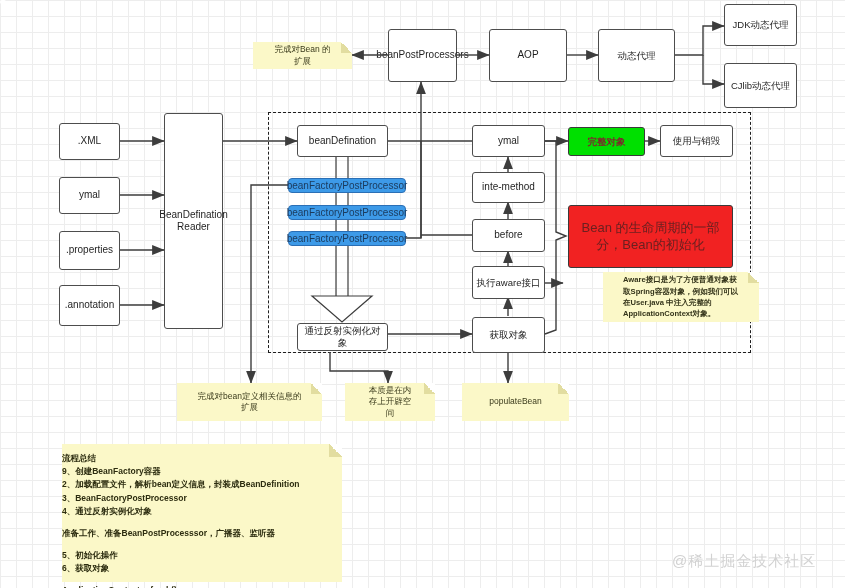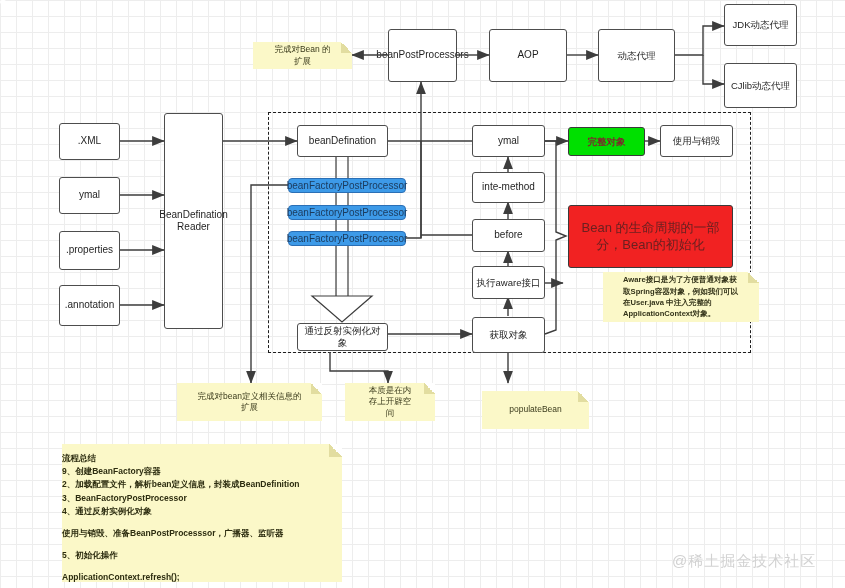--- a/index.html
+++ b/index.html
@@ -275,35 +275,36 @@
   <div class="note" style="left:177px;top:383px;width:145px;height:38px;">
     <span class="body">完成对bean定义相关信息的扩展</span>
     <span class="fold"></span>
   </div>
 
   <div class="note" style="left:345px;top:383px;width:90px;height:38px;">
     <span class="body">本质是在内存上开辟空间</span>
     <span class="fold"></span>
   </div>
 
-  <div class="note" style="left:482px;top:383px;width:107px;height:38px;margin-top:8px;">
+  <div class="note" style="left:462px;top:383px;width:107px;height:38px;">
     <span class="body">populateBean</span>
     <span class="fold"></span>
   </div>
 
   <div class="summary" style="left:62px;top:444px;width:280px;height:138px;">
     <div>流程总结</div>
     <div>9、创建BeanFactory容器</div>
     <div>2、加载配置文件，解析bean定义信息，封装成BeanDefinition</div>
     <div>3、BeanFactoryPostProcessor</div>
     <div>4、通过反射实例化对象</div>
     <div style="height:9px;"></div>
-    <div>使用与销毁、准备BeanPostProcesssor，广播器、监听器</div>
+    <div>准备工作、准备BeanPostProcesssor，广播器、监听器</div>
     <div style="height:9px;"></div>
     <div>5、初始化操作</div>
+    <div>6、获取对象</div>
     <div style="height:9px;"></div>
     <div>ApplicationContext.refresh();</div>
     <span class="fold"></span>
   </div>
 
   <div class="watermark" style="left:672px;top:552px;">@稀土掘金技术社区</div>
 
 </div>
 
 </body></html>

